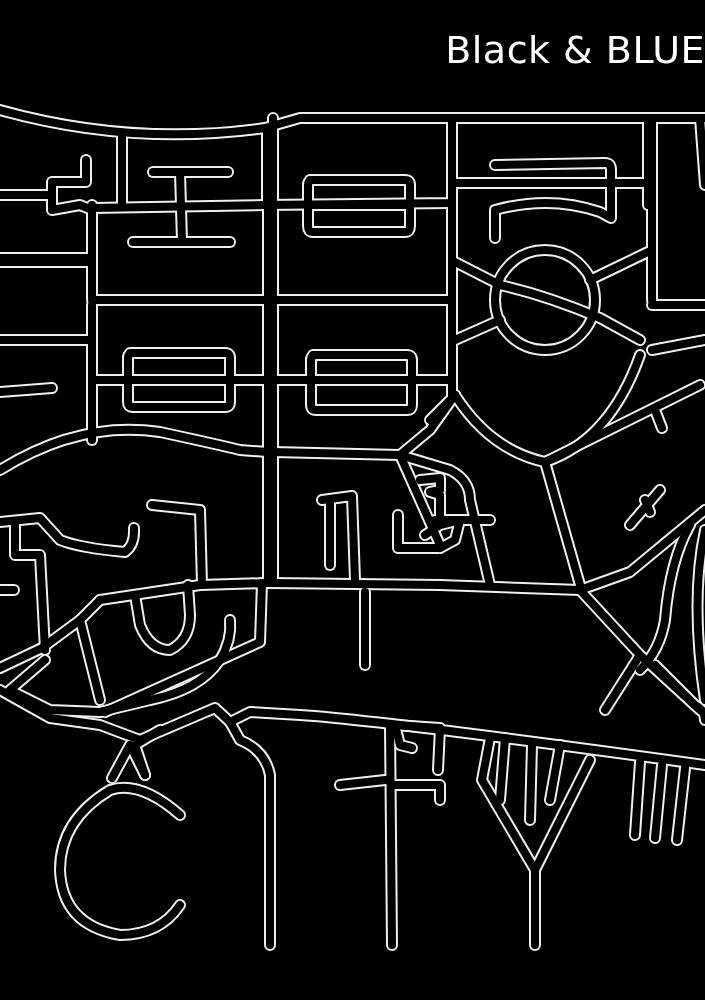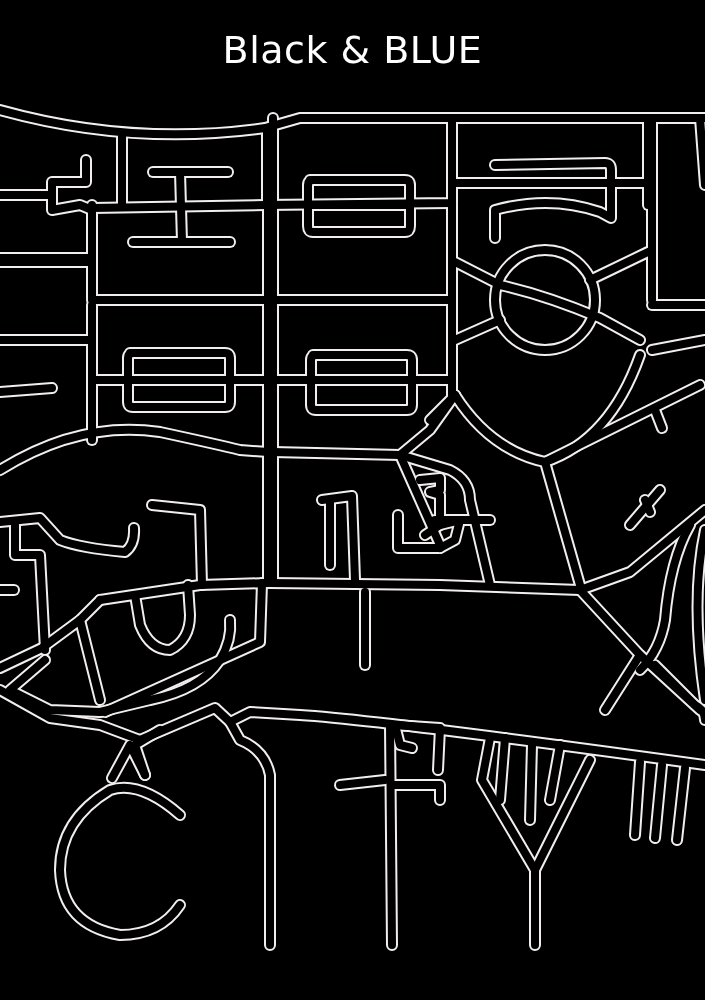--- a/index.html
+++ b/index.html
@@ -1,19 +1,19 @@
 <!DOCTYPE html>
 <html><head>
   <meta charset="utf-8">
   <style>
     html, body { margin: 0; padding: 0; background: #000; }
     body { width: 705px; height: 1000px; overflow: hidden; position: relative; }
     .poster { position: absolute; left: 0; top: 0; width: 705px; height: 1000px; background: #000; }
     .title {
-      position: absolute; left: 0; top: 28px; width: 705px; text-align: center;
+      position: absolute; left: 0; top: 28px; width: 705px; text-align: right;
       font-family: "DejaVu Sans", sans-serif; font-size: 38px; color: #fff; letter-spacing: 0.5px;
       font-weight: normal;
     }
     svg.map { position: absolute; left: 0; top: 0; }
     .road-outer { fill: none; stroke: #f2eeee; stroke-linecap: round; stroke-linejoin: round; stroke-width: 12; }
     .road-inner { fill: none; stroke: #000; stroke-linecap: round; stroke-linejoin: round; stroke-width: 8; }
   </style>
 </head>
 <body>
 

